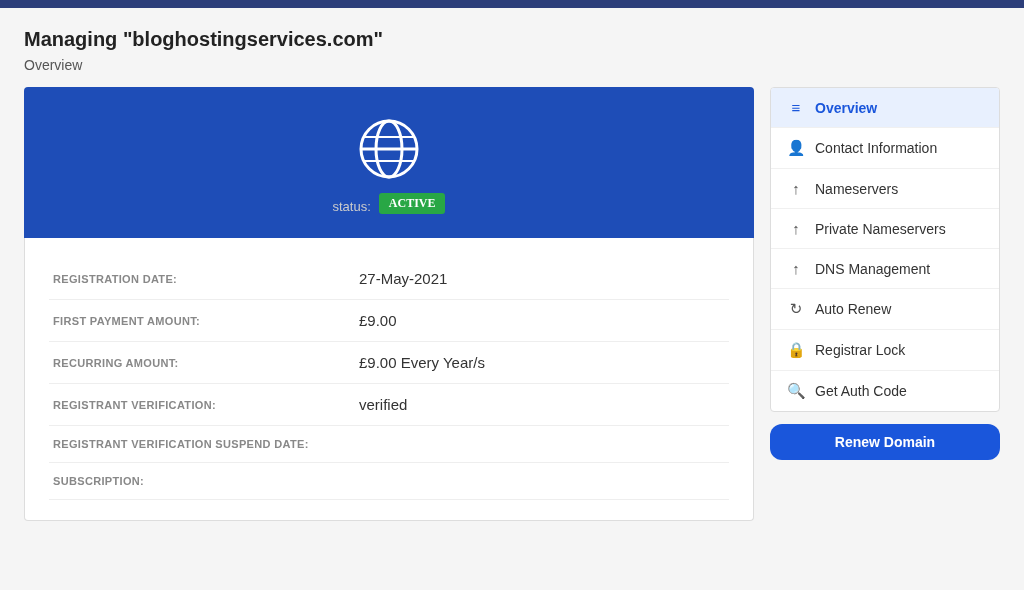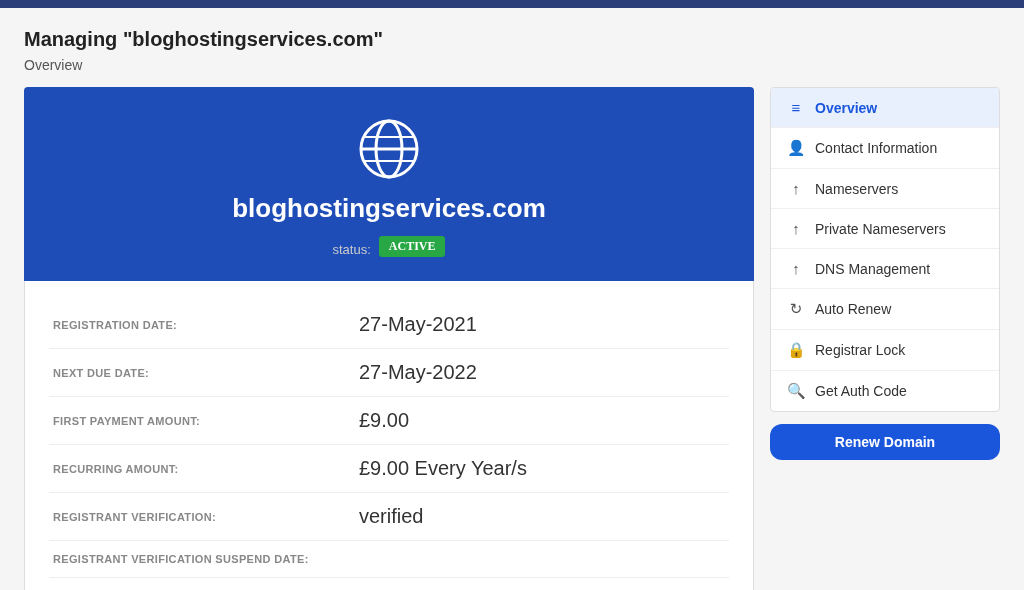--- a/index.html
+++ b/index.html
@@ -120,21 +120,21 @@
       font-size: 11px;
       font-weight: 600;
       text-transform: uppercase;
       letter-spacing: 0.03em;
       width: 45%;
       margin-left: 12px;
     }
 
     .info-table td.value {
       color: #333;
-      font-size: 20px;
+      font-size: 15px;
     }
 
     .value-link {
       color: #2e7d32;
     }
 
     .value-blue {
       color: #1565c0;
     }
 
@@ -214,39 +214,34 @@
     <div class="content-area">
 
       <div class="domain-hero">
         <svg class="globe-icon" viewBox="0 0 64 64" fill="none" xmlns="http://www.w3.org/2000/svg">
           <circle cx="32" cy="32" r="28" stroke="white" stroke-width="3" fill="none"></circle>
           <ellipse cx="32" cy="32" rx="13" ry="28" stroke="white" stroke-width="3" fill="none"></ellipse>
           <line x1="4" y1="32" x2="60" y2="32" stroke="white" stroke-width="3"></line>
           <line x1="8" y1="20" x2="56" y2="20" stroke="white" stroke-width="2"></line>
           <line x1="8" y1="44" x2="56" y2="44" stroke="white" stroke-width="2"></line>
         </svg>
-        <div class="domain-name">bloghostingservices.com</div>
         <div class="status-row">
           <span>status:</span>
           <span class="status-badge">ACTIVE</span>
         </div>
       </div>
 
       <div class="domain-info-card">
         <table class="info-table">
           <tbody id="info-table-body">
               <tr>
                 <td class="label">REGISTRATION DATE:</td>
                 <td class="value">27-May-2021</td>
               </tr>
               <tr>
-                <td class="label">NEXT DUE DATE:</td>
-                <td class="value">27-May-2022</td>
-              </tr>
-              <tr>
                 <td class="label">FIRST PAYMENT AMOUNT:</td>
                 <td class="value value-blue">£9.00</td>
               </tr>
               <tr>
                 <td class="label">RECURRING AMOUNT:</td>
                 <td class="value">£9.00 Every Year/s</td>
               </tr>
               <tr>
                 <td class="label">REGISTRANT VERIFICATION:</td>
                 <td class="value value-link">verified</td>

